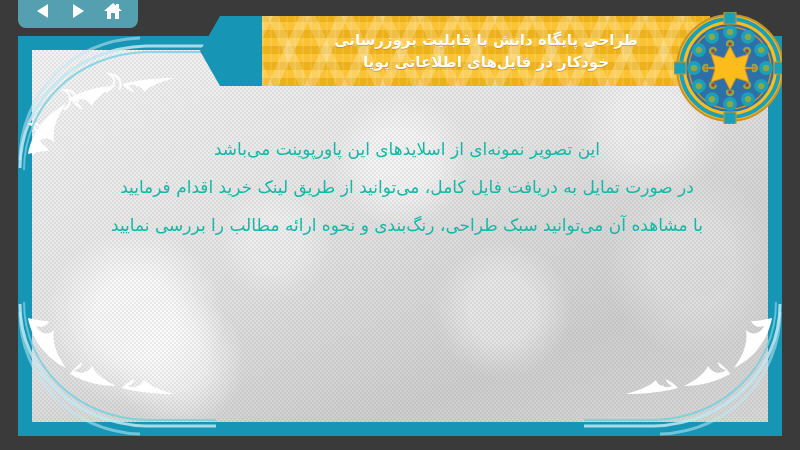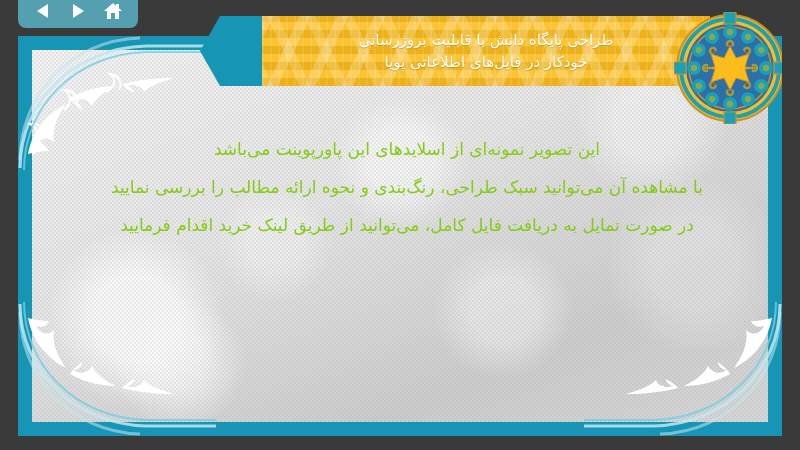--- a/index.html
+++ b/index.html
@@ -134,21 +134,21 @@
     background-image:
       repeating-linear-gradient(115deg, rgba(255,255,255,.22) 0 10px, rgba(255,255,255,0) 10px 34px),
       repeating-linear-gradient(65deg, rgba(255,255,255,.18) 0 10px, rgba(255,255,255,0) 10px 34px);
     pointer-events:none;
   }
   .title-line {
     position:relative;
     z-index:2;
     color:#ffffff;
     font-size:15px;
-    font-weight:normal;
+    font-weight:bold;
     line-height:1.5;
     direction:rtl;
     white-space:nowrap;
     text-shadow:0 1px 0 rgba(170,110,0,.45);
   }
 
   
   .mandala {
     position:absolute;
     right:14px; top:12px;
@@ -157,21 +157,21 @@
   }
 
   
   .body-text {
     position:absolute;
     left:40px; top:130px;
     width:726px;
     z-index:20;
     direction:rtl;
     text-align:center;
-    color:#84cc16;
+    color:#14b8a6;
     padding-left:8px;
   }
   .body-line {
     font-size:17px;
     line-height:38px;
     white-space:nowrap;
     font-weight:500;
   }
 
   
@@ -333,22 +333,22 @@
         <rect x="50" y="0" width="12" height="12" rx="1"></rect>
         <rect x="50" y="100" width="12" height="12" rx="1"></rect>
         <rect x="0" y="50" width="12" height="12" rx="1"></rect>
         <rect x="100" y="50" width="12" height="12" rx="1"></rect>
       </g>
     </svg>
   </div>
 
   <div class="body-text">
     <div class="body-line">این تصویر نمونه‌ای از اسلایدهای این پاورپوینت می‌باشد</div>
+    <div class="body-line">در صورت تمایل به دریافت فایل کامل، می‌توانید از طریق لینک خرید اقدام فرمایید</div>
     <div class="body-line">با مشاهده آن می‌توانید سبک طراحی، رنگ‌بندی و نحوه ارائه مطالب را بررسی نمایید</div>
-    <div class="body-line">در صورت تمایل به دریافت فایل کامل، می‌توانید از طریق لینک خرید اقدام فرمایید</div>
   </div>
 
   <div class="side-strip-l"></div>
   <div class="side-strip-r"></div>
   <div class="bottom-strip"></div>
 
   <div class="navbar">
     <div class="navbtn">
       <svg width="18" height="18" viewBox="0 0 18 18">
           <polygon points="14,2 14,16 3,9" fill="#ffffff"></polygon>

